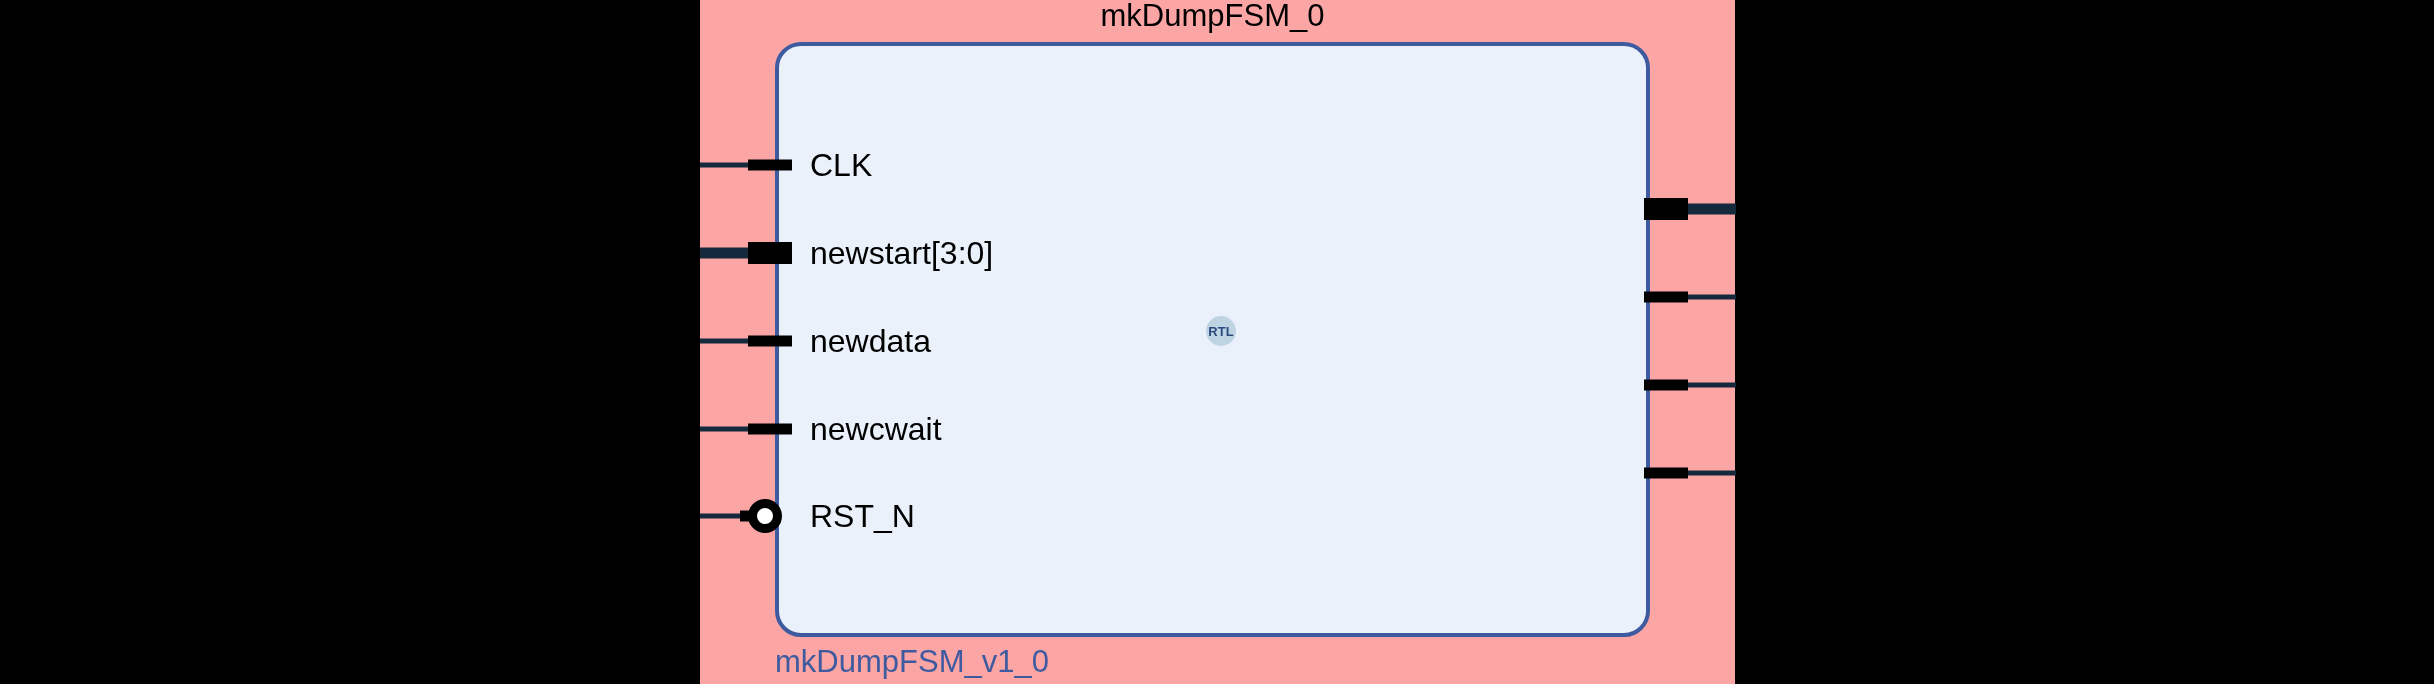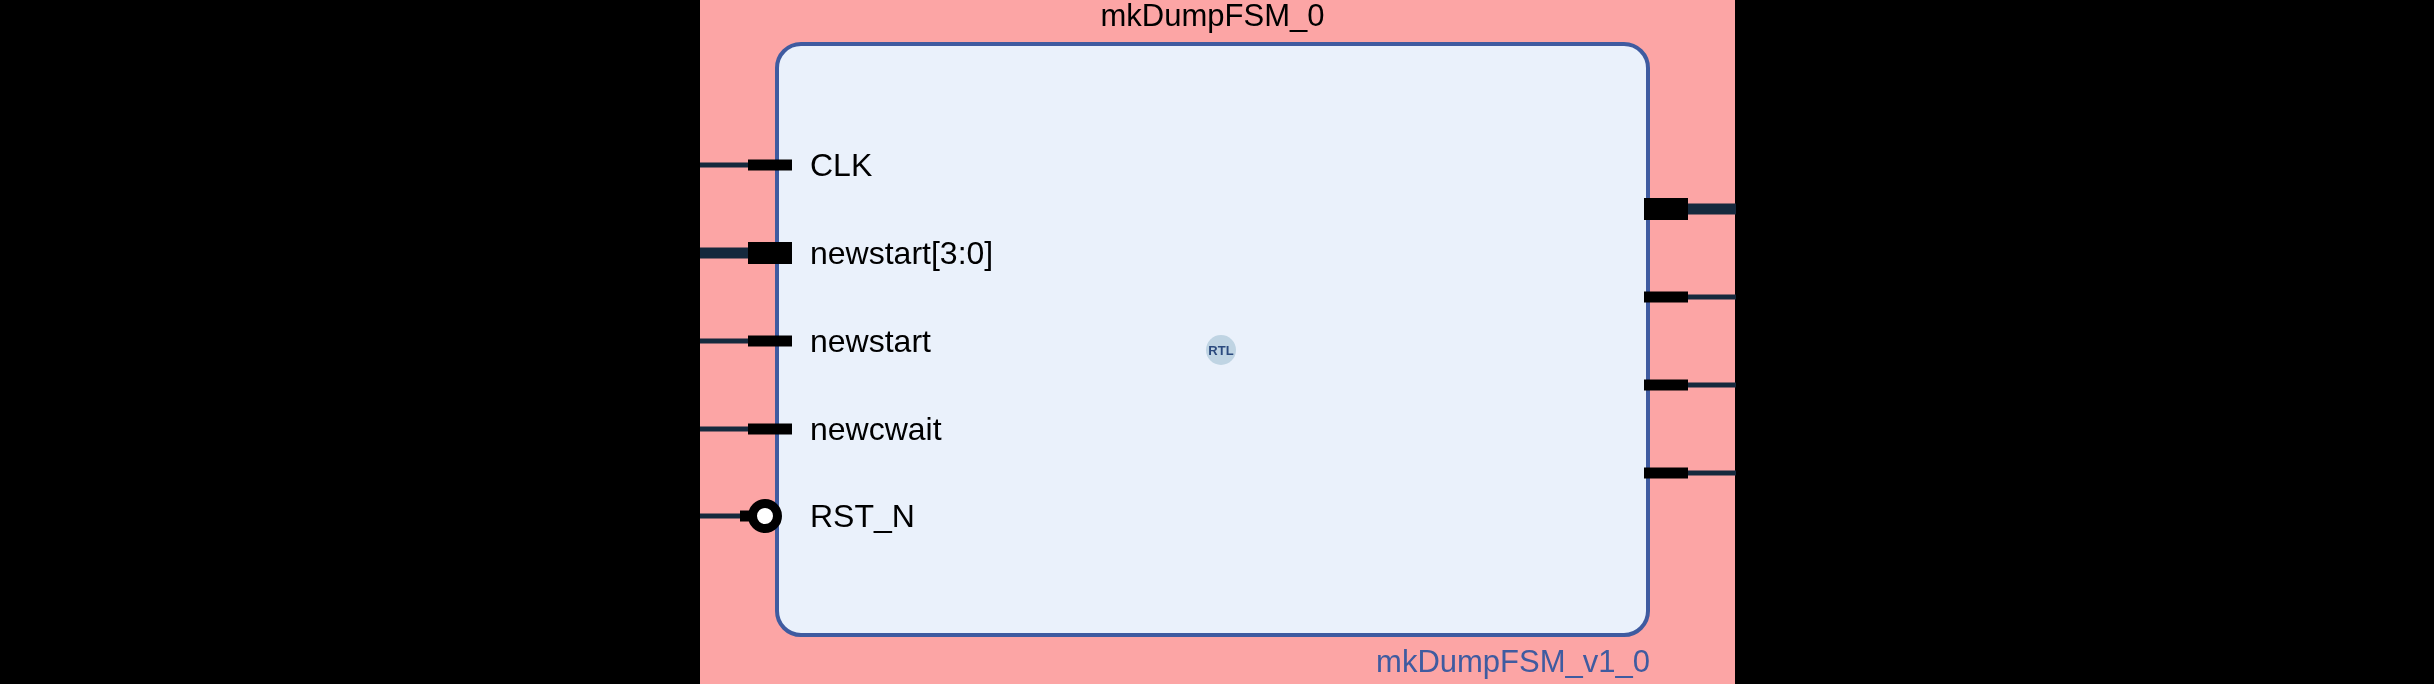--- a/index.html
+++ b/index.html
@@ -35,21 +35,21 @@
     text-align: center;
     font-size: 31px;
     color: #000000;
     white-space: nowrap;
   }
   .sym-footer {
     position: absolute;
     left: 775px;
     width: 875px;
     top: 644px;
-    text-align: right;
+    text-align: left;
     font-size: 31px;
     color: #3f5ba0;
     white-space: nowrap;
   }
 
   
   .block {
     position: absolute;
     left: 775px;
     top: 42px;
@@ -58,21 +58,21 @@
     box-sizing: border-box;
     background: #eaf1fb;
     border: 4px solid #3f5ba0;
     border-radius: 26px;
   }
 
   
   .rtl-badge {
     position: absolute;
     left: 1203px;
-    top: 332px;
+    top: 313px;
     width: 36px;
     height: 36px;
   }
 
   
   .port {
     position: absolute;
     height: 0;
   }
   .port-label {
@@ -149,21 +149,21 @@
         <div class="port-label">CLK</div>
       </div>
       <div class="port in bus" style="top: 253px;">
         <div class="wire"></div>
         <div class="stub"></div>
         <div class="port-label">newstart[3:0]</div>
       </div>
       <div class="port in bit" style="top: 341px;">
         <div class="wire"></div>
         <div class="stub"></div>
-        <div class="port-label">newstart</div>
+        <div class="port-label">newdata</div>
       </div>
       <div class="port in bit" style="top: 429px;">
         <div class="wire"></div>
         <div class="stub"></div>
         <div class="port-label">newcwait</div>
       </div>
       <div class="port in bit inverted" style="top: 516px;">
         <div class="wire"></div>
         <div class="stub"></div>
         <div class="bubble"></div>

